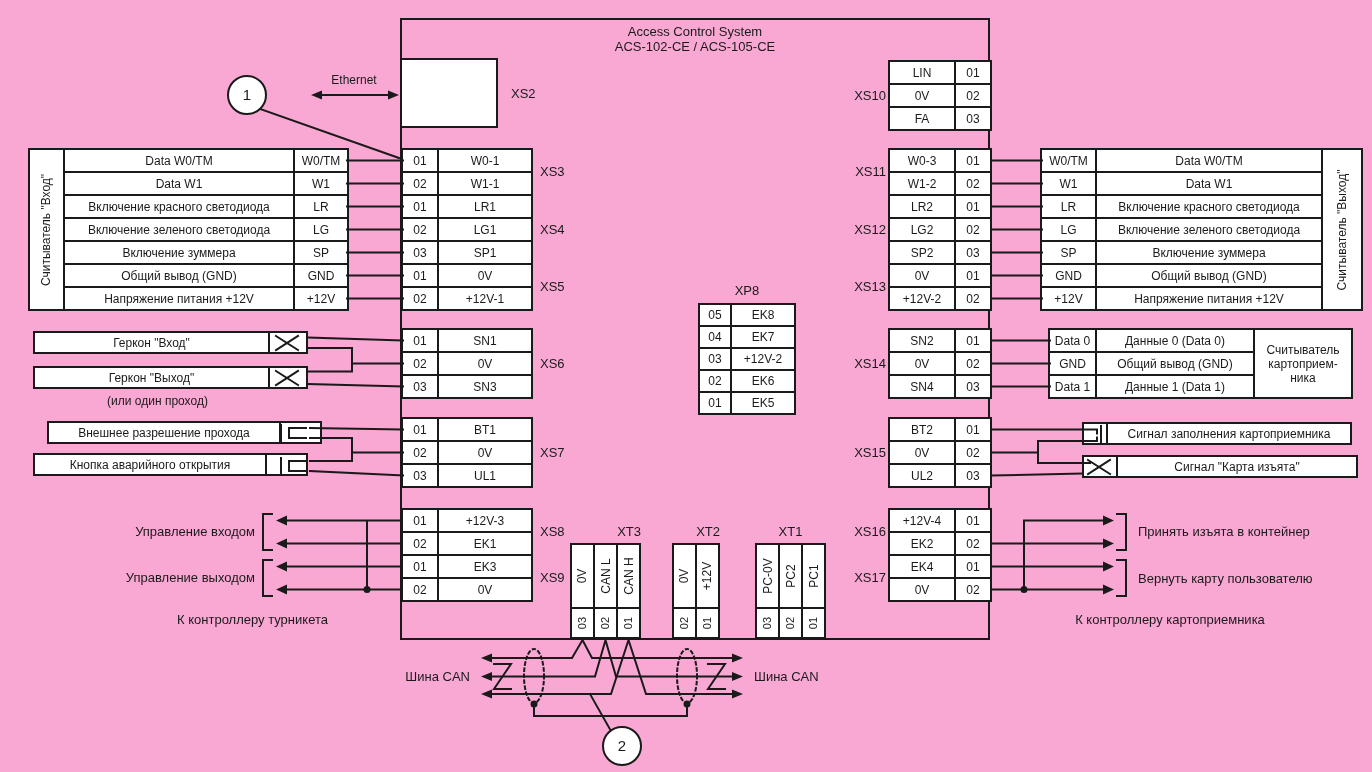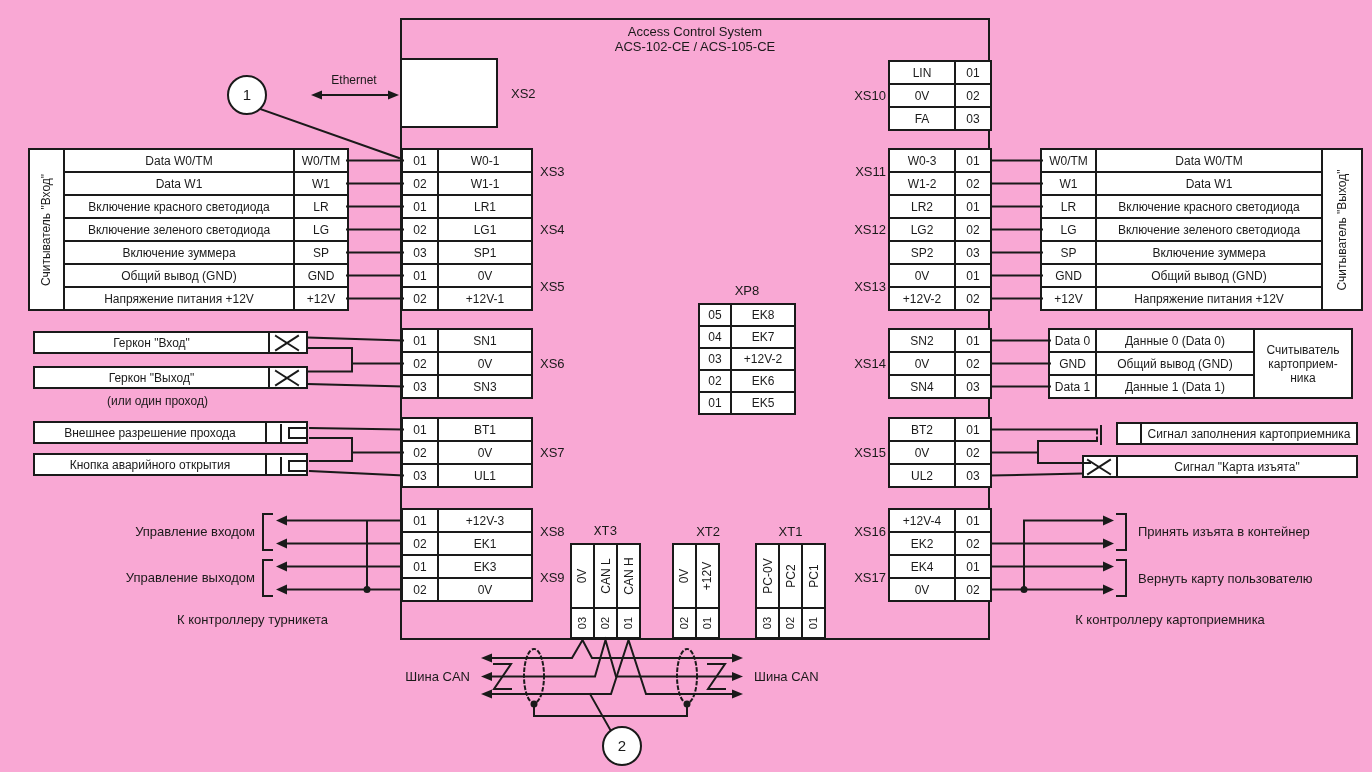--- a/index.html
+++ b/index.html
@@ -48,34 +48,34 @@
   <div class="iobox" style="left:33px;top:331px;width:275px;">
     <div class="iolabel">Геркон "Вход"</div>
     <div class="iosym" style="width:36px;"></div>
   </div>
   <div class="iobox" style="left:33px;top:366px;width:275px;">
     <div class="iolabel">Геркон "Выход"</div>
     <div class="iosym" style="width:36px;"></div>
   </div>
   <div class="t12 ctr" style="left:40px;top:394px;width:235px;">(или один проход)</div>
 
-  <div class="iobox" style="left:33px;top:421px;width:275px;">
+  <div class="iobox" style="left:47px;top:421px;width:275px;">
     <div class="iolabel">Внешнее разрешение прохода</div>
     <div class="iosym" style="width:39px;"></div>
   </div>
   <div class="iobox" style="left:33px;top:453px;width:275px;">
     <div class="iolabel">Кнопка аварийного открытия</div>
     <div class="iosym" style="width:39px;"></div>
   </div>
 
   <div class="t13 rgt" style="left:88px;top:524px;width:167px;">Управление входом</div>
   <div class="t13 rgt" style="left:88px;top:570px;width:167px;">Управление выходом</div>
   <div class="t13 ctr" style="left:125px;top:612px;width:255px;">К контроллеру турникета</div>
 
-  <div class="iobox" style="left:1116px;top:422px;width:242px;">
+  <div class="iobox" style="left:1082px;top:422px;width:270px;">
     <div class="iosym" style="width:24px;"></div>
     <div class="iolabel">Сигнал заполнения картоприемника</div>
   </div>
   <div class="iobox" style="left:1082px;top:455px;width:276px;">
     <div class="iosym" style="width:34px;"></div>
     <div class="iolabel">Сигнал "Карта изъята"</div>
   </div>
 
   <div class="t13" style="left:1138px;top:524px;width:230px;">Принять изъята в контейнер</div>
   <div class="t13" style="left:1138px;top:571px;width:230px;">Вернуть карту пользователю</div>
@@ -305,21 +305,21 @@
       <div class="vcell">
         <span class="vspan sm">03</span>
       </div>
       <div class="vcell">
         <span class="vspan sm">02</span>
       </div>
       <div class="vcell">
         <span class="vspan sm">01</span>
       </div>
     </div>
-    <div class="xslabel" style="left: 570px; top: 524px; width: 71px; text-align: center; font-family: Liberation Mono, monospace;">XT3</div>
+    <div class="xslabel" style="left: 570px; top: 524px; width: 71px; text-align: right;">XT3</div>
     <div class="conn" style="left: 672px; top: 543px; grid-template-columns: repeat(2, 21px); grid-template-rows: 62px 28px;">
       <div class="vcell">
         <span class="vspan">0V</span>
       </div>
       <div class="vcell">
         <span class="vspan">+12V</span>
       </div>
       <div class="vcell">
         <span class="vspan sm">02</span>
       </div>

